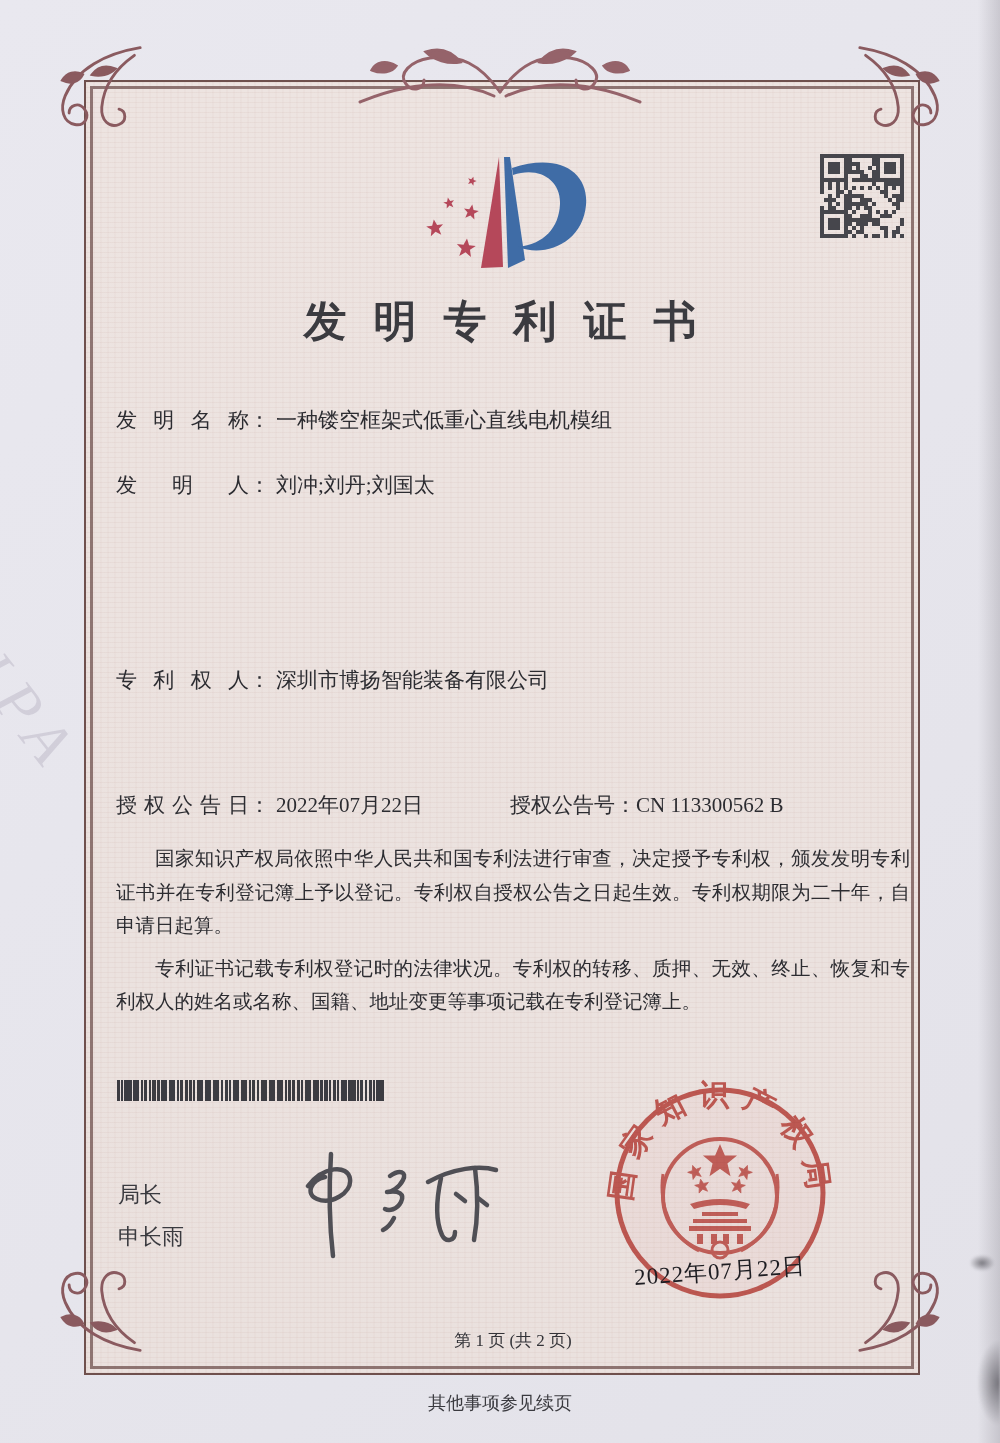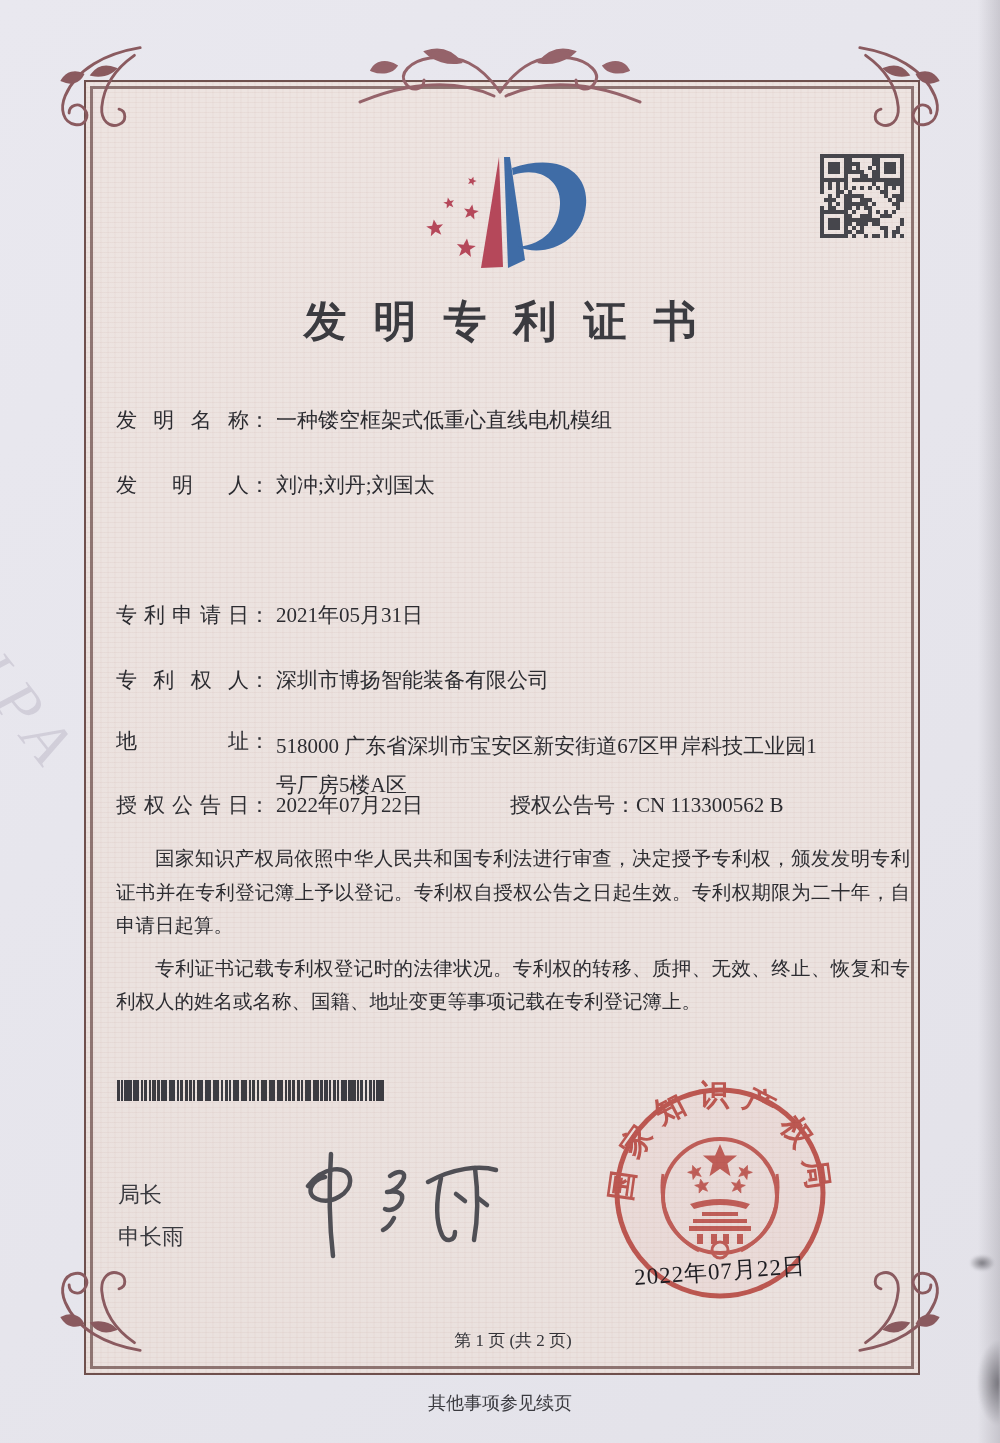--- a/index.html
+++ b/index.html
@@ -405,28 +405,22 @@
     </svg>
 
   <div class="abs title">发明专利证书</div>
 
   <div class="abs frow" style="top:406px;">
     <span class="flabel">发明名称</span><span class="fcolon">：</span><span class="fvalue">一种镂空框架式低重心直线电机模组</span>
   </div>
   <div class="abs frow" style="top:471px;">
     <span class="flabel">发明人</span><span class="fcolon">：</span><span class="fvalue">刘冲;刘丹;刘国太</span>
   </div>
-  <div class="abs frow" style="top:601px;">
-    <span class="flabel">专利申请日</span><span class="fcolon">：</span><span class="fvalue">2021年05月31日</span>
-  </div>
   <div class="abs frow" style="top:666px;">
     <span class="flabel">专利权人</span><span class="fcolon">：</span><span class="fvalue">深圳市博扬智能装备有限公司</span>
-  </div>
-  <div class="abs frow" style="top:727px;">
-    <span class="flabel">地址</span><span class="fcolon">：</span><span class="fvalue wrap">518000 广东省深圳市宝安区新安街道67区甲岸科技工业园1号厂房5楼A区</span>
   </div>
   <div class="abs frow" style="top:791px;">
     <span class="flabel">授权公告日</span><span class="fcolon">：</span><span class="fvalue">2022年07月22日</span>
     <span class="grant2">
       <span>授权公告号</span><span>：</span><span>CN 113300562 B</span>
     </span>
   </div>
 
   <div class="abs paras">
     <p>国家知识产权局依照中华人民共和国专利法进行审查，决定授予专利权，颁发发明专利证书并在专利登记簿上予以登记。专利权自授权公告之日起生效。专利权期限为二十年，自申请日起算。</p>

